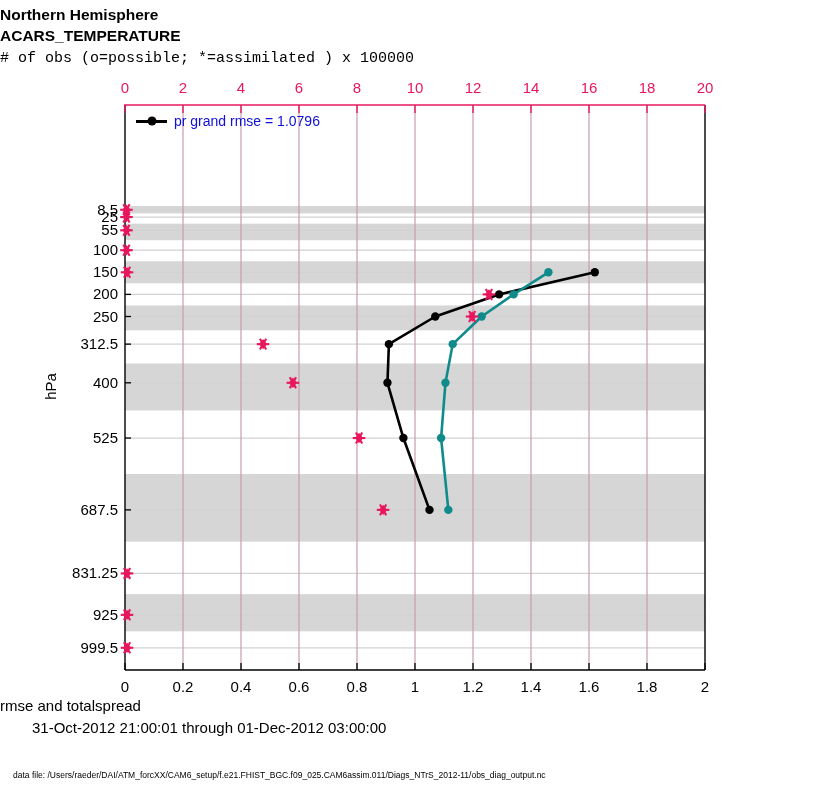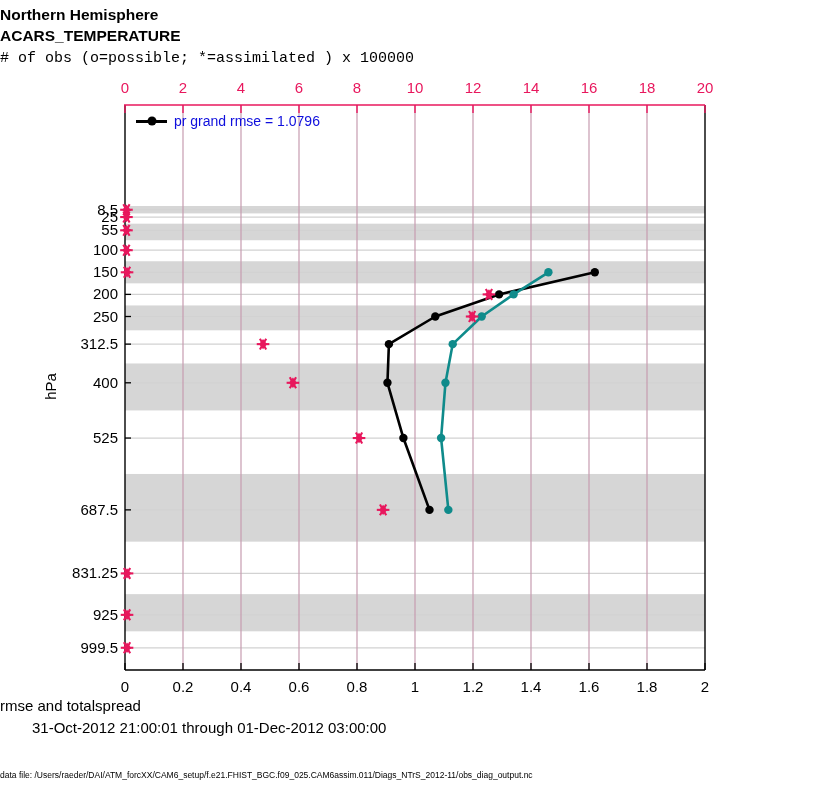--- a/index.html
+++ b/index.html
@@ -15,21 +15,21 @@
   .legend-row{display:flex;align-items:center;height:18px;}
   .legend-swatch{position:relative;width:31px;height:3px;margin-right:7px;}
   .legend-swatch .dot{
     position:absolute;left:50%;top:50%;width:9px;height:9px;border-radius:50%;
     transform:translate(-50%,-50%);
   }
   .legend-label{font-size:14px;color:#0e0edd;white-space:nowrap;}
   #ylabel{left:30px;top:378px;font-size:15px;color:#000;transform:rotate(-90deg);transform-origin:center;width:40px;text-align:center;}
   #xlabel{top:697px;font-size:15px;color:#000;}
   #date-range{top:719px;font-size:15px;color:#000;padding-left:32px;}
-  #footer{top:770px;font-size:8.5px;color:#000;}
+  #footer{top:770px;font-size:8.5px;color:#000;padding-left:13px;}
   svg text{font-family:"Liberation Sans",sans-serif;}
 </style>
 </head>
 <body>
 
 <svg id="plot-svg" class="abs" style="left:0;top:0" width="830" height="800" viewBox="0 0 830 800">
     <rect x="125" y="206" width="580" height="7.403500000000008" fill="#d6d6d6"></rect>
     <rect x="125" y="223.68" width="580" height="16.57499999999999" fill="#d6d6d6"></rect>
     <rect x="125" y="261.25" width="580" height="22.100000000000023" fill="#d6d6d6"></rect>
     <rect x="125" y="305.45" width="580" height="24.86250000000001" fill="#d6d6d6"></rect>

